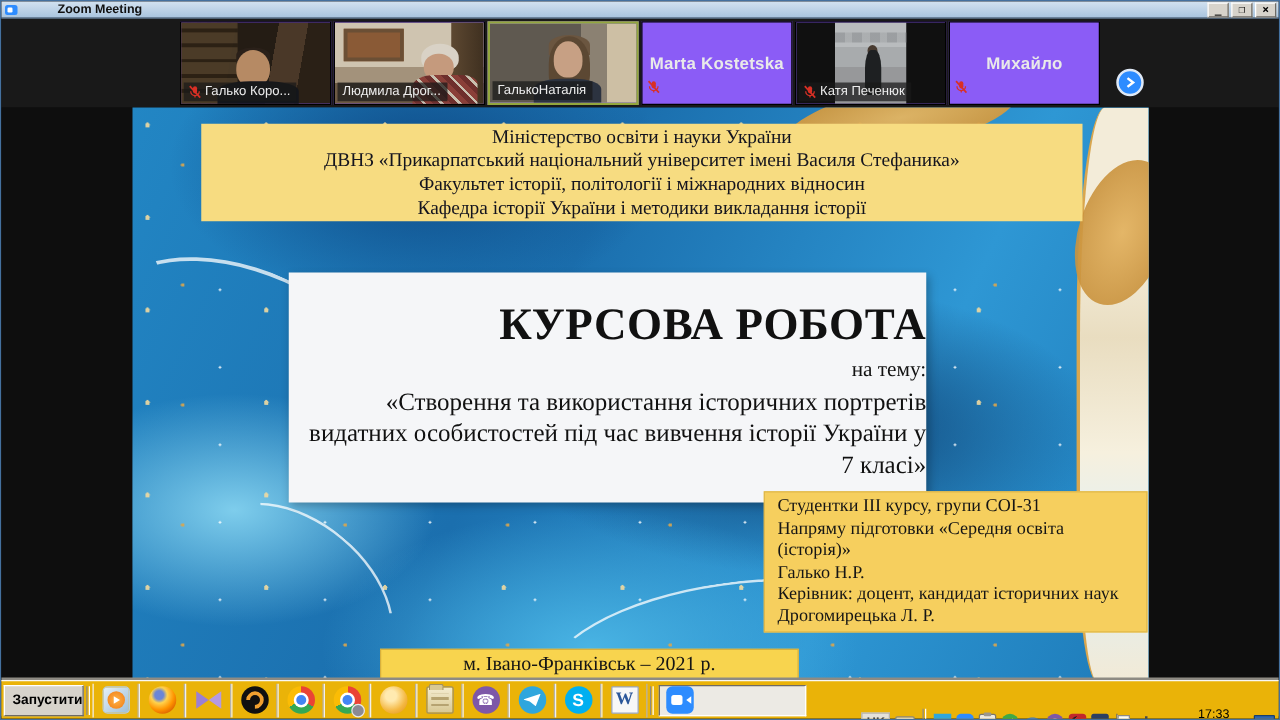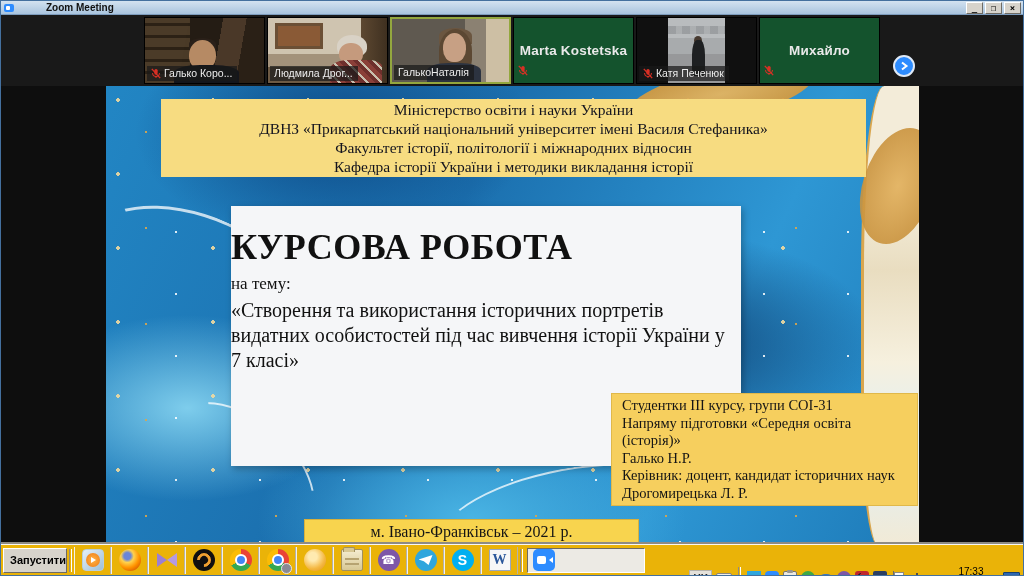--- a/index.html
+++ b/index.html
@@ -13,21 +13,21 @@
     display:flex;align-items:center;padding:0 3px;gap:28px;}
   .titlebar .app-ico{width:10px;height:8px;background:#2d8cff;border-radius:2px;margin-right:4px;position:relative;}
   .titlebar .app-ico::before{content:"";position:absolute;left:2px;top:2px;width:4px;height:4px;background:#fff;border-radius:1px;}
   .titlebar .t-text{font-size:10px;font-weight:bold;color:#111;line-height:14px;}
   .winbtns{position:absolute;right:2px;top:1px;display:flex;gap:2px;}
   .wbtn{width:17px;height:12px;background:#d7d3cb;border:1px solid;border-color:#ffffff #6e6b65 #6e6b65 #ffffff;
         font:bold 9px "DejaVu Sans Mono",monospace;color:#000;display:flex;align-items:center;justify-content:center;line-height:1;}
 
   
   .strip{position:absolute;left:0;top:14px;width:100%;height:71px;background:#191919;}
-  .tile{position:absolute;top:2px;height:67px;width:121px;background:#14532d;overflow:hidden;border:1px solid #000;}
+  .tile{position:absolute;top:2px;height:67px;width:121px;background:#8b5cf6;overflow:hidden;border:1px solid #000;}
   .tile.active{border:2px solid #93a73e;}
   .namelabel{position:absolute;left:2px;bottom:2px;background:rgba(25,25,25,.72);color:#ececec;
     font-size:10.5px;padding:1px 5px 2px 4px;display:flex;align-items:center;gap:3px;white-space:nowrap;max-width:115px;overflow:hidden;}
   .bigname{position:absolute;inset:0;display:flex;align-items:center;justify-content:center;
     color:#e9e9e9;font-size:13.5px;font-weight:600;letter-spacing:.2px;}
   .miccorner{position:absolute;left:4px;bottom:3px;}
   .micico{display:inline-block;width:10px;height:11px;flex:0 0 auto;}
 
   
   .scene1{position:absolute;inset:0;background:linear-gradient(100deg,#2e2317 0 34%,#241c14 34% 60%,#4a3828 60% 78%,#2a2016 78%);}
@@ -83,22 +83,22 @@
     background:linear-gradient(180deg,#f3ecd9 0 26%,#e9ddc0 40%,#f6f0de 60%,#dff0f6 78%,#f2ead6);
     border-left:3px solid #d9a64e;border-top-left-radius:40% ;border-bottom-left-radius:30%;}
   .goldblob{position:absolute;left:520px;top:-18px;width:190px;height:52px;border-radius:50%;
     background:radial-gradient(#e5b560,#c98f35);transform:rotate(-12deg);opacity:.95;}
   .goldblob2{position:absolute;right:-14px;top:40px;width:70px;height:120px;border-radius:50%;
     background:radial-gradient(#e2b05b,#c08731);transform:rotate(18deg);opacity:.9;}
 
   .hdrbox{position:absolute;left:55px;top:13px;width:705px;height:78px;background:#f7dc81;
     display:flex;flex-direction:column;align-items:center;justify-content:center;
     font-family:"Liberation Serif",serif;font-size:15.5px;line-height:19px;color:#14141e;text-align:center;}
-  .whitebox{position:absolute;left:125px;top:120px;width:510px;height:260px;background:#f5f6f8;
-    box-shadow:2px 3px 7px rgba(0,0,0,.28);text-align:left;color:#111;font-family:"Liberation Serif",serif;}
+  .whitebox{position:absolute;left:125px;top:132px;width:510px;height:184px;background:#f5f6f8;
+    box-shadow:2px 3px 7px rgba(0,0,0,.28);text-align:right;color:#111;font-family:"Liberation Serif",serif;}
   .wb-title{margin-top:20px;font-size:36px;font-weight:bold;letter-spacing:.5px;}
   .wb-sub{margin-top:6px;font-size:17px;}
   .wb-topic{margin-top:4px;font-size:20px;font-weight:normal;line-height:25px;}
   .infobox{position:absolute;left:505px;top:307px;width:307px;height:113px;background:#f6cf5e;border:1px solid #e0b84a;
     padding:3px 10px;font-family:"Liberation Serif",serif;font-size:14.5px;line-height:17.6px;color:#151515;white-space:nowrap;overflow:hidden;}
   .footbox{position:absolute;left:198px;top:433px;width:335px;height:26px;background:#f8d44e;border:1px solid #d8b03c;
     display:flex;align-items:center;justify-content:center;font-family:"Liberation Serif",serif;font-size:16px;color:#151515;}
 
   
   .taskbar{position:absolute;left:0;bottom:0;width:100%;height:31px;background:#eab308;

